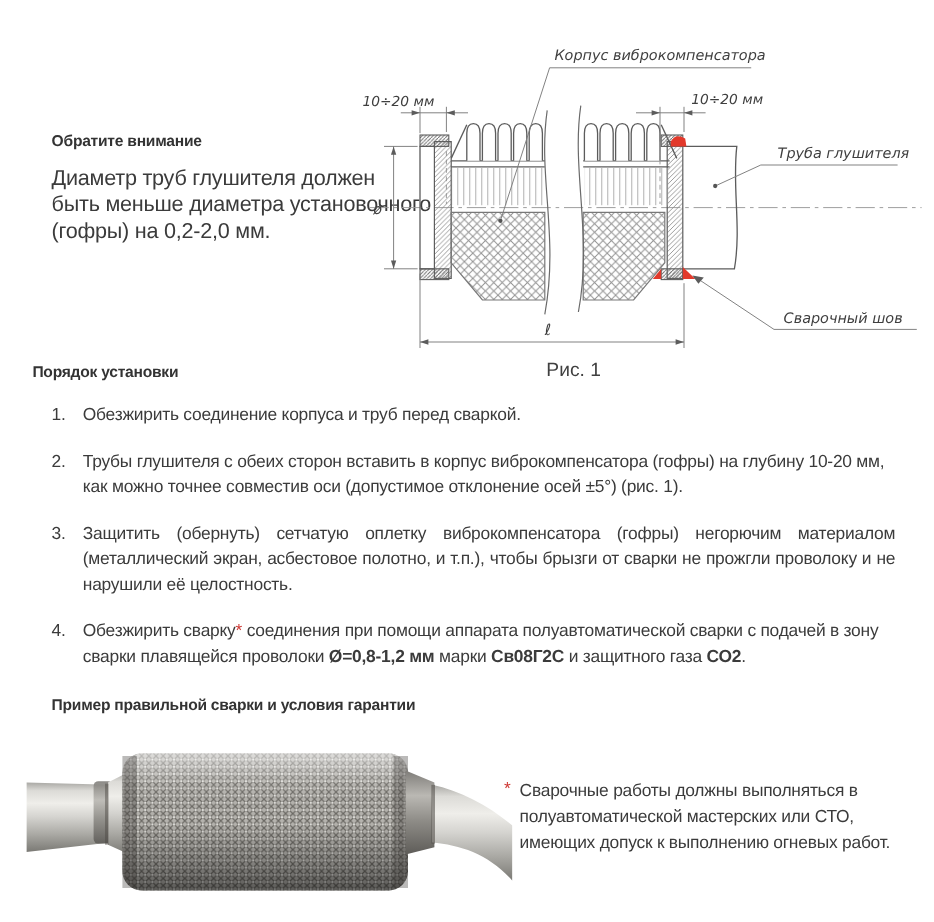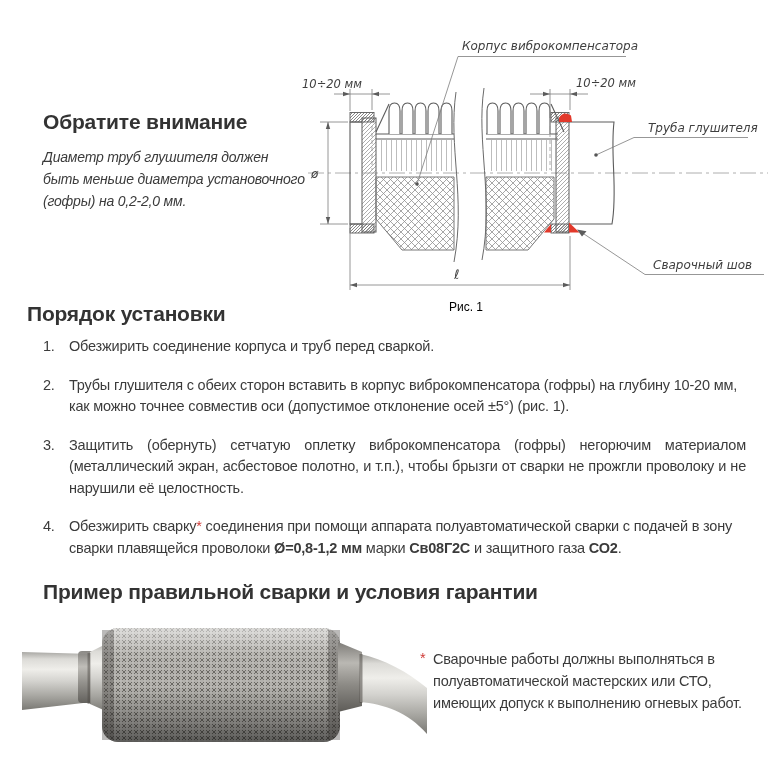--- a/index.html
+++ b/index.html
@@ -1,24 +1,24 @@
 <!DOCTYPE html>
 <html><head>
 <meta charset="utf-8">
 <style>
   html,body{margin:0;padding:0;background:#fff;}
   .page{position:relative;width:778px;height:768px;background:#ffffff;overflow:hidden;
         font-family:"Liberation Sans",sans-serif;color:#3b3b3b;}
   .abs{position:absolute;}
-  h3{margin:0;font-size:21px;font-weight:700;color:#333;letter-spacing:-0.2px;}
-  .bodytext{font-size:14px;line-height:22px;letter-spacing:-0.2px;font-style:italic;}
+  h3{margin:0;font-size:13px;font-weight:700;color:#333;letter-spacing:-0.2px;}
+  .bodytext{font-size:18px;line-height:22px;letter-spacing:-0.2px;}
   .attention{left:43px;top:110px;width:285px;}
   .attention .lines{margin-top:12px;white-space:nowrap;}
   .order-head{left:27px;top:302px;}
-  .fig-caption{left:436px;top:300px;width:60px;text-align:center;font-size:12px;color:#000000;}
+  .fig-caption{left:448px;top:300px;width:60px;text-align:center;font-size:16px;color:#404040;}
   .steps{left:43px;top:336px;width:703px;font-size:14.5px;line-height:21.5px;letter-spacing:-0.2px;}
   .step{position:relative;padding-left:26px;margin-bottom:17px;}
   .step-num{position:absolute;left:0;top:0;}
   .step.justify .step-text{text-align:justify;}
   .red{color:#cf3a36;}
   .b{font-weight:700;text-align:center;}
   .example-head{left:43px;top:580px;}
   .note{left:420px;top:648px;width:340px;font-size:14.5px;line-height:22px;letter-spacing:-0.2px;}
   .note-star{position:absolute;left:0;top:-1px;}
   .note-lines{padding-left:13px;white-space:nowrap;}

